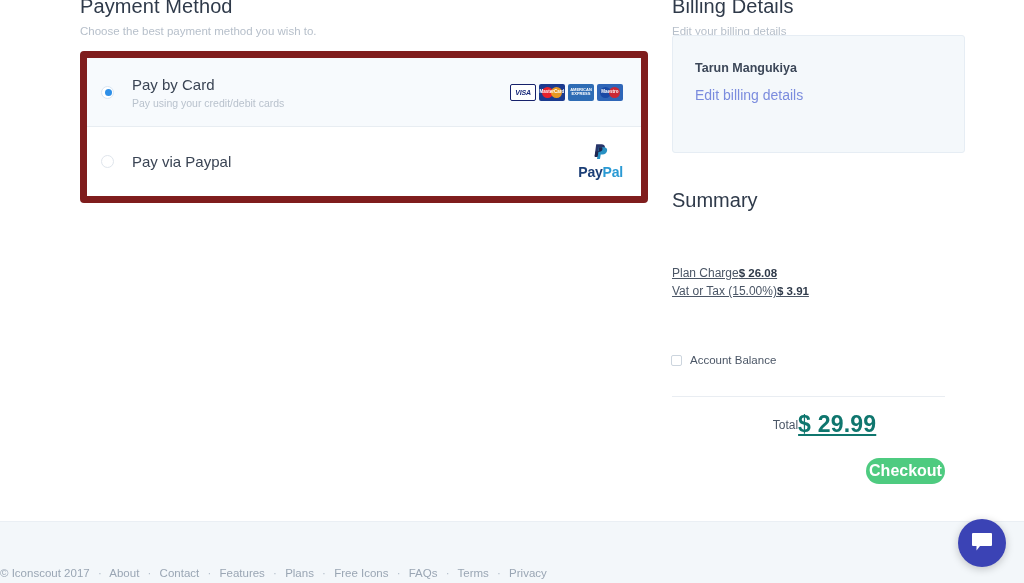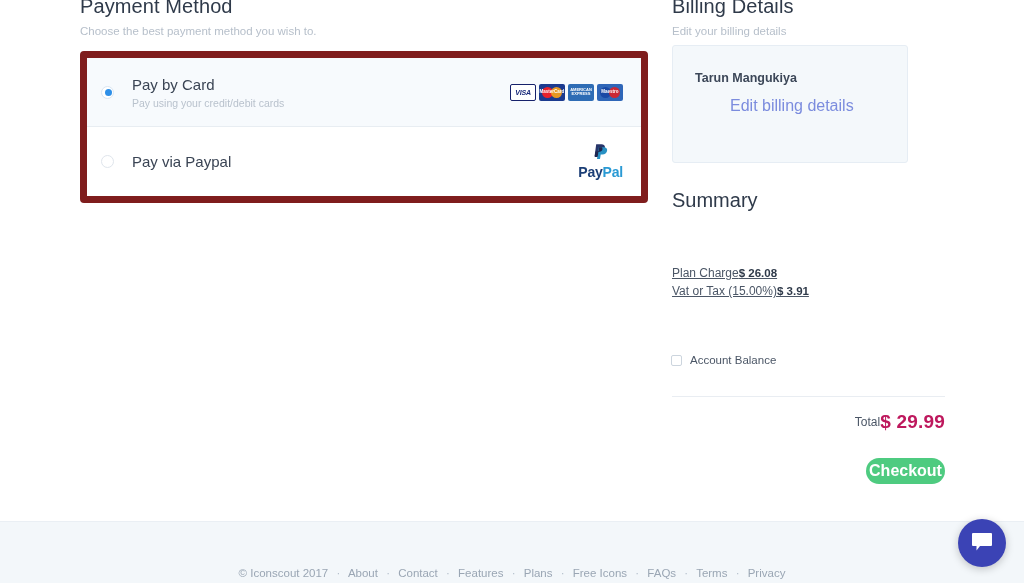--- a/index.html
+++ b/index.html
@@ -81,30 +81,30 @@
   .paypal { display:flex; align-items:center; gap:4px;flex-direction:column; }
   .pp-mark { position:relative; width:15px; height:17px; }
   .pp-text { font-size:14px; font-weight:bold; letter-spacing:-.2px; }
   .pp-pay { color:#1b3e76; }
   .pp-pal { color:#2a9ad4; }
 
   
   .right-col { position:absolute; left:672px; top:-8px; width:273px; }
 
   .billing-box {
-    position:absolute; left:672px; top:45px; width:236px; height:118px;
+    position:absolute; left:672px; top:35px; width:293px; height:118px;
     background:#f4f8fb; border:1px solid #e6edf4; border-radius:3px;
   }
   .billing-name {
     position:absolute; left:22px; top:25px;
     font-size:12.5px; font-weight:bold; color:#3c4758;
   }
   .billing-edit {
     position:absolute; left:22px; top:51px;
-    font-size:16px; color:#7b8cde; text-decoration:none; cursor:pointer;margin-left:35px;
+    font-size:14px; color:#7b8cde; text-decoration:none; cursor:pointer;
   }
 
   .summary-title {
     position:absolute; left:672px; top:187px;
     font-size:20px; color:#2f3a4a; font-weight:400; line-height:26px;
   }
 
   .sum-meta { position:absolute; left:672px; top:231px; font-size:11.5px; color:#45506180; }
   .sum-meta div { line-height:16px; color:#4b5666; }
   .sum-meta b { color:#2f3a4a; font-weight:bold; }
@@ -134,42 +134,42 @@
     width:11px; height:11px; border:1px solid #ccd5de; border-radius:2px; background:#fff;
   }
   .acct-label { font-size:11.5px; color:#4b5666; line-height:14px; }
 
   .divider {
     position:absolute; left:672px; top:396px; width:273px; height:1px;
     background:#e9edf2;
   }
 
   .total-row {
-    position:absolute; left:672px; top:411px; width:273px;
-    display:flex; justify-content:flex-end; align-items:center;
+    position:absolute; left:688px; top:411px; width:273px;
+    display:flex; justify-content:center; align-items:center;
   }
   .total-label { font-size:12px; color:#4b5666; }
-  .total-value { font-size:19px; color:#be185d; font-weight:bold; letter-spacing:.2px; }
+  .total-value { font-size:23px; color:#0f766e; font-weight:bold; letter-spacing:.2px;text-decoration:underline; }
 
   .checkout-btn {
     position:absolute; left:866px; top:458px; width:79px; height:26px;
     background:#4ecb80; border:none; border-radius:13px;
     color:#fff; font-size:16px; font-weight:bold;
     font-family:"Liberation Sans", sans-serif;
     cursor:pointer; line-height:26px; text-align:center; padding:0;
   }
 
   
   .footer {
     position:absolute; left:0; top:521px; width:1024px; height:62px;
     background:#f3f7fa; border-top:1px solid #eaeff4;
   }
   .footer-inner {
     position:absolute; left:0; right:0; top:45px;
-    text-align:center; font-size:11.5px; color:#9aa6b4;
+    text-align:left; font-size:11.5px; color:#9aa6b4;
     white-space:nowrap;
   }
   .footer-inner .sep { margin:0 5px; color:#b4bfcb; }
   .footer-inner a { color:#9aa6b4; text-decoration:none; cursor:pointer; }
   .footer-copy { color:#9aa6b4; }
 
   .chat-btn {
     position:absolute; left:958px; top:519px;
     width:48px; height:48px; border-radius:50%;
     background:#3b43b5; border:none; cursor:pointer;

